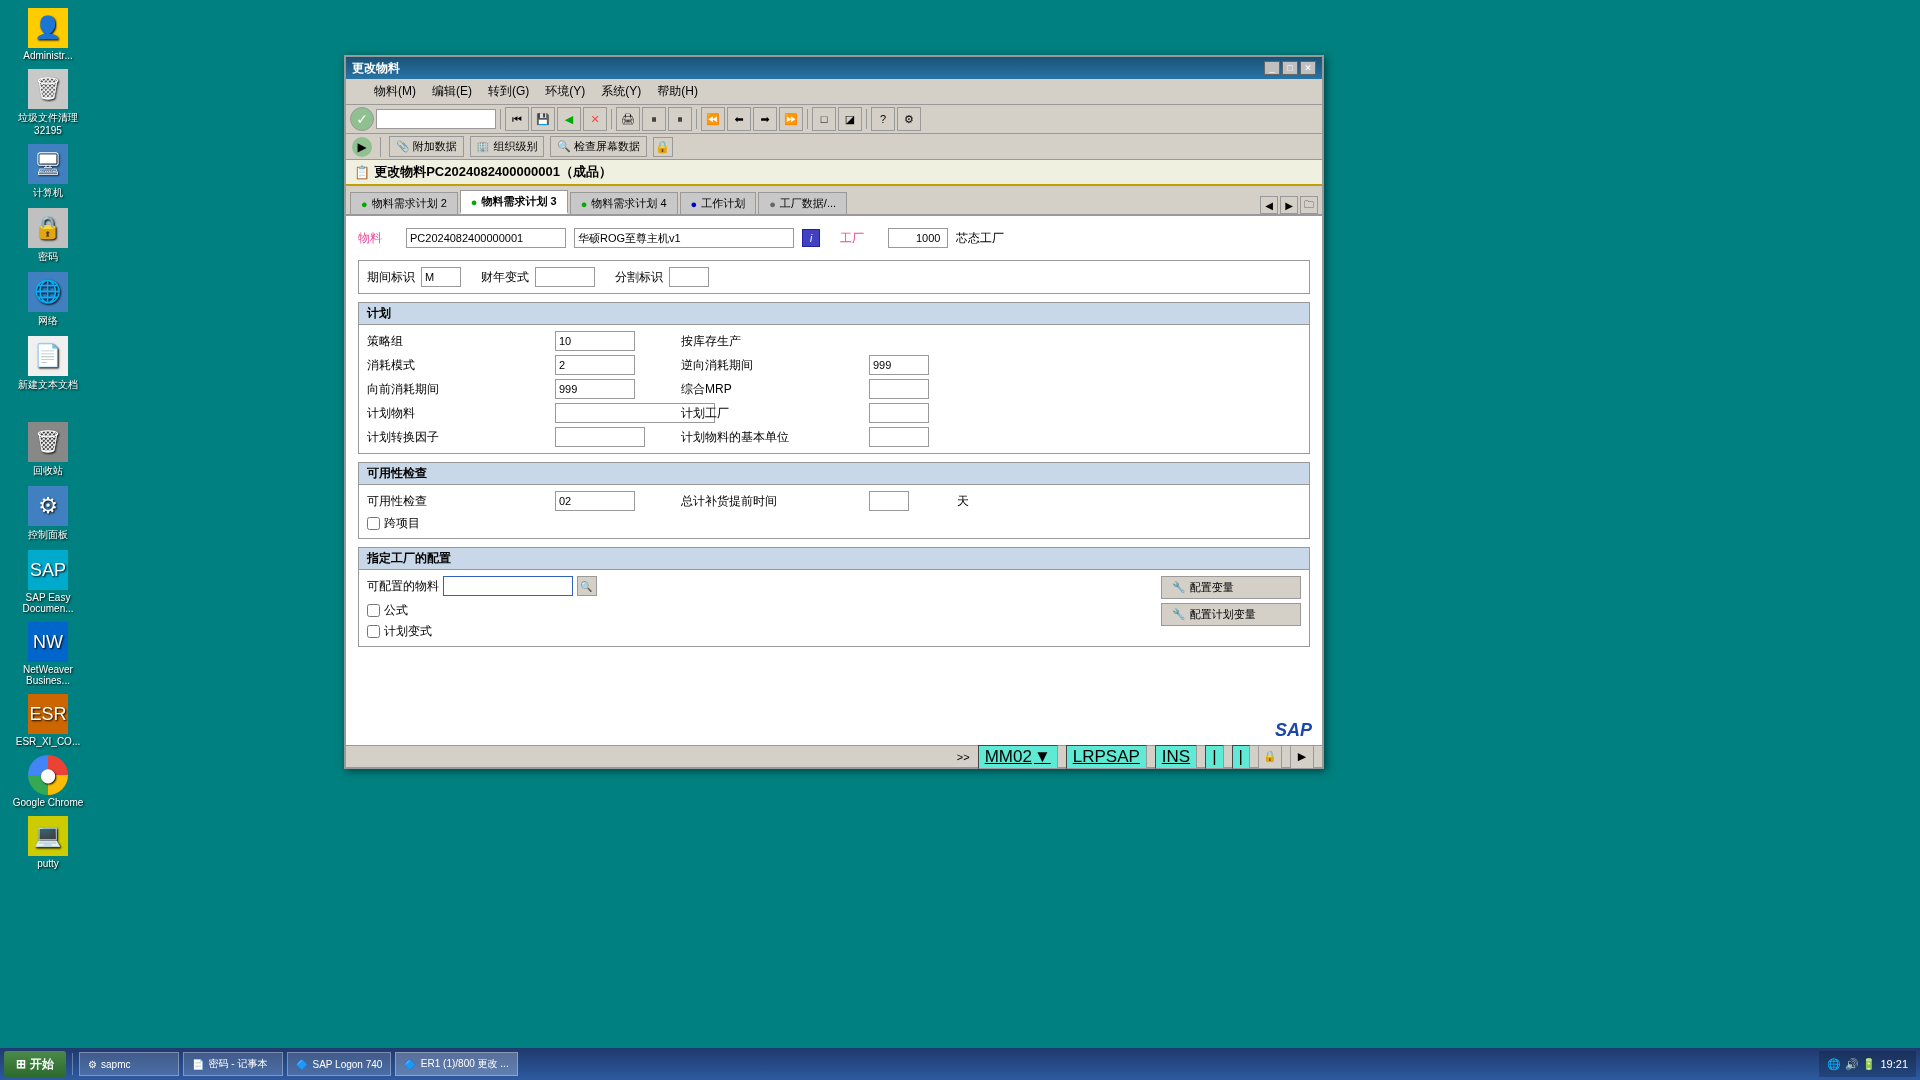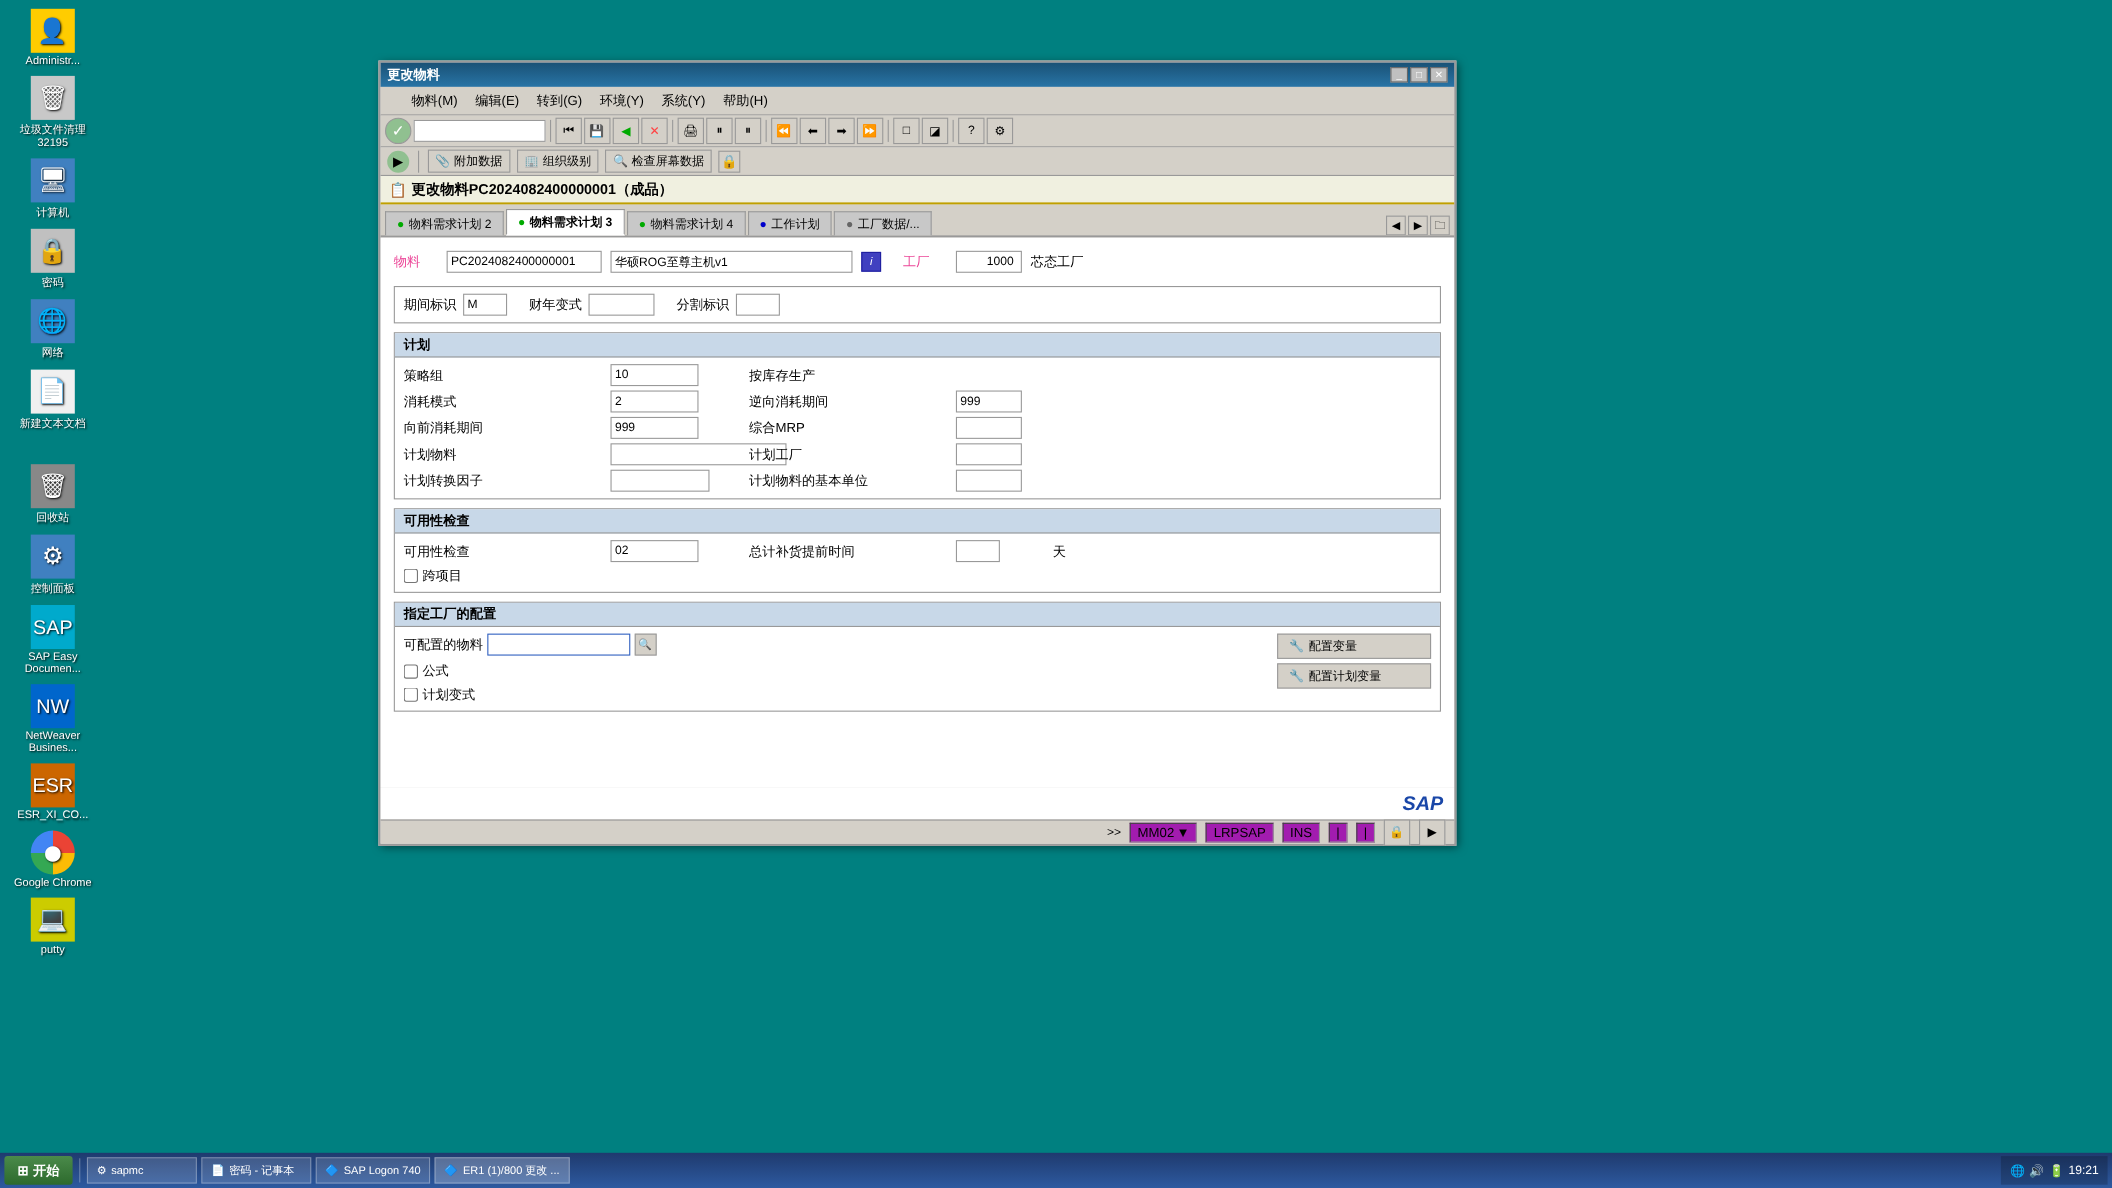--- a/index.html
+++ b/index.html
@@ -352,22 +352,23 @@
       display: flex;
       align-items: center;
       justify-content: flex-end;
       padding: 0 8px;
       gap: 8px;
       font-size: 11px;
     }
     .status-item {
       border: 1px inset #999;
       padding: 1px 6px;
-      font-size: 12px;
-      background: #a21caf;
+      font-size: 17px;
+      background: #5eead4;
+      text-decoration: underline;
     }
     .status-dropdown {
       display: flex;
       align-items: center;
       gap: 2px;
     }
 
     
     .taskbar {
       position: absolute;
@@ -589,21 +590,21 @@
       <div class="tab-nav-btn">▶</div>
       <div class="tab-nav-btn">🗀</div>
     </div>
   </div>
 
   <div class="sap-content">
 
     <div class="form-header">
       <div class="form-field-row">
         <span class="form-label">物料</span>
-        <input type="text" class="form-input" style="width: 141px;" value="PC2024082400000001">
+        <input type="text" class="form-input" style="width: 160px;" value="PC2024082400000001">
         <input type="text" class="form-input form-input-large" value="华硕ROG至尊主机v1" style="">
         <div class="info-icon">i</div>
       </div>
       <div class="form-field-row">
         <span class="form-label">工厂</span>
         <input type="text" class="form-input form-input-small" value="1000" style="">
         <span class="form-value">芯态工厂</span>
       </div>
     </div>
 

